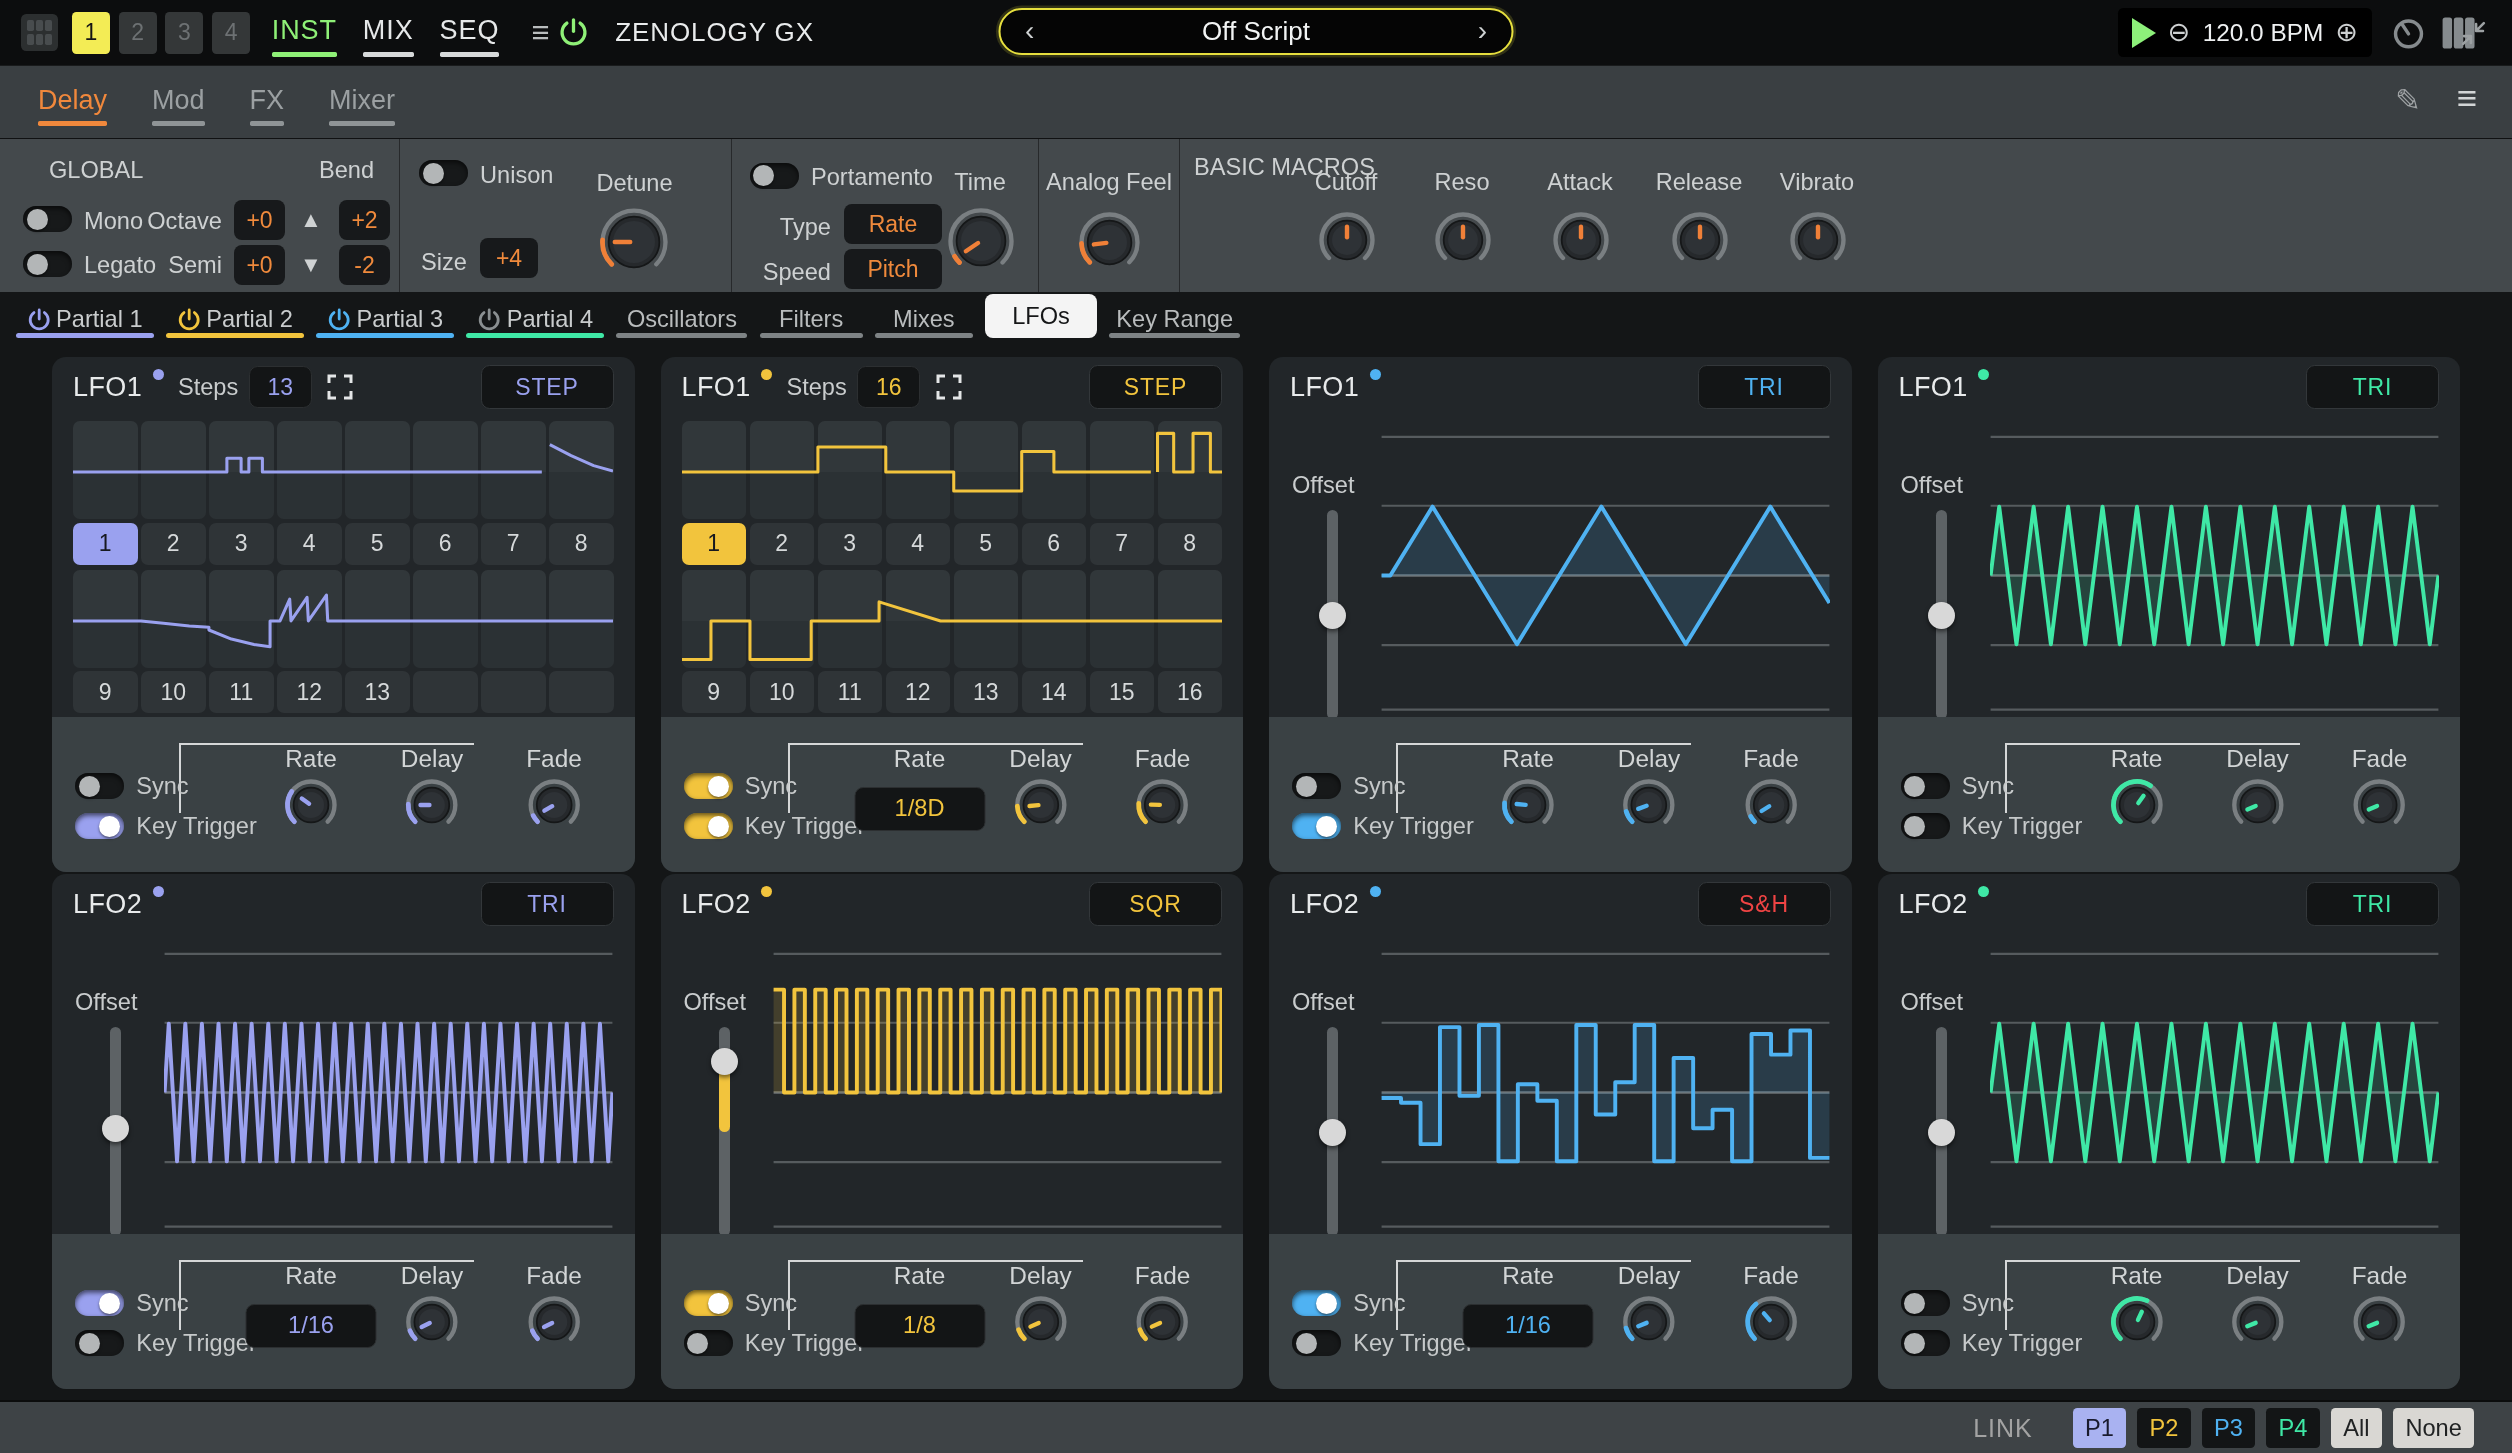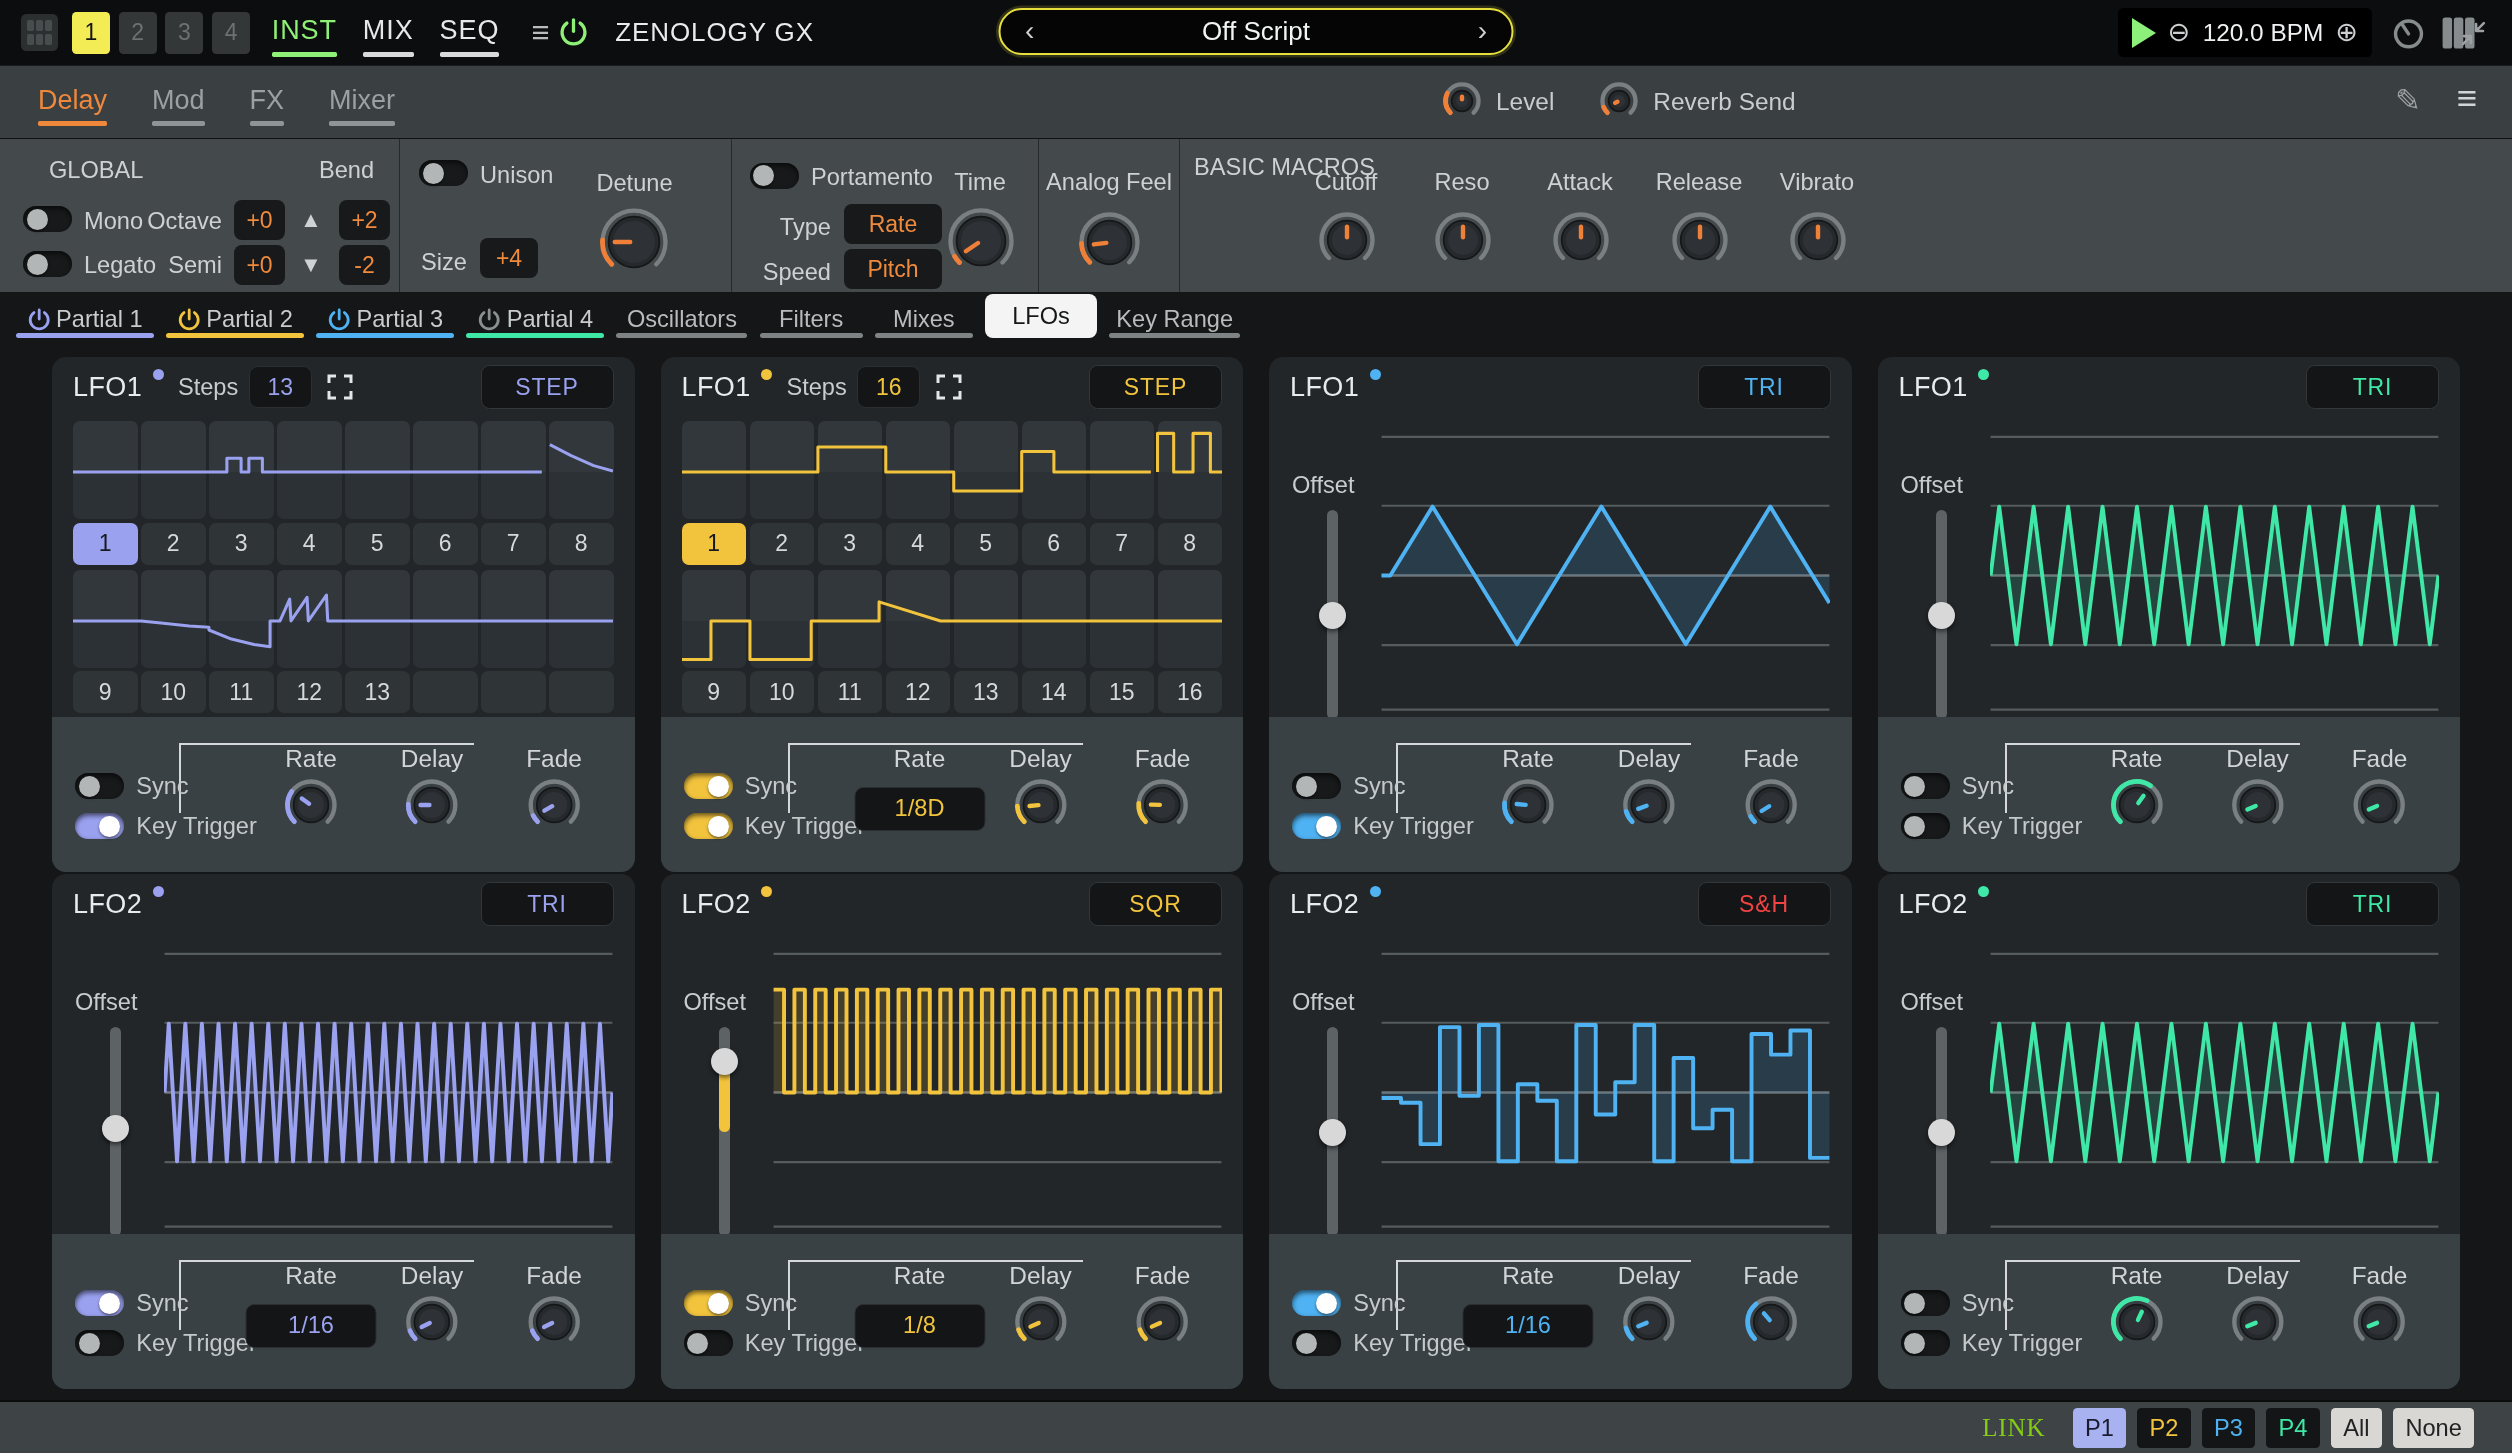--- a/index.html
+++ b/index.html
@@ -77,21 +77,21 @@
   .offtrack{position:absolute;left:58px;top:92px;width:11.3px;height:209px;border-radius:6.1px;background:#5d6265;}
   .offfill{position:absolute;left:58px;width:11.3px;border-radius:6.1px;}
   .offthumb{position:absolute;left:50px;width:27px;height:27px;border-radius:50%;background:#d8d8d8;box-shadow:0 2.6px 4.4px rgba(0,0,0,.5);}
   .bracket{position:absolute;left:127px;top:26px;width:295px;height:70px;border-top:2.6px solid #d5d7d8;border-left:2.6px solid #d5d7d8;}
   .tgrow{position:absolute;display:flex;align-items:center;gap:12.2px;font-size:23.6px;color:#c6c9ca;white-space:nowrap;}
   .ctl{position:absolute;top:28px;transform:translateX(-50%);display:flex;flex-direction:column;align-items:center;gap:5.2px;}
   .clab{font-size:24.4px;color:#d2d5d6;}
   .ratebox{width:131px;height:44px;background:#131516;border:1.7px solid #2c2f31;border-radius:8.7px;font-size:23.6px;display:flex;align-items:center;justify-content:center;margin-top:8.7px;}
   
   .bbar{position:absolute;left:0;right:0;bottom:0;height:54px;background:#3e4346;border-top:2.6px solid #0b0c0c;display:flex;align-items:center;justify-content:flex-end;padding:0 38px;gap:11.3px;}
-  .linklab{font-size:25px;color:#84cc16;margin-right:16px;letter-spacing:0.9px;font-family:Liberation Serif, serif;}
+  .linklab{font-size:25px;color:#a3a3a3;margin-right:29px;letter-spacing:0.9px;}
   .lbtn{height:40px;min-width:51px;padding:0 12.2px;border-radius:4.4px;display:flex;align-items:center;justify-content:center;font-size:23.6px;}
 </style>
 </head>
 <body>
 
 <div id="app">
 
   <div class="topbar">
     <div class="gridicon">
         <span></span>
@@ -169,38 +169,20 @@
         <div class="ul"></div>
       </div>
     <div class="shtab">
         <div>FX</div>
         <div class="ul"></div>
       </div>
     <div class="shtab">
         <div>Mixer</div>
         <div class="ul"></div>
       </div>
-    <div class="sh-right">
-      <div class="kslot" style="position:static"><svg width="40" height="40" viewBox="0 0 46 46">
-            <path d="M 9.6 36.4 A 19 19 0 1 1 36.4 36.4" stroke="#7a7f82" stroke-width="5" fill="none" stroke-linecap="round"></path>
-            <path d="M 9.6 36.4 A 19 19 0 0 1 6.2 14.1" stroke="#f08038" stroke-width="5.5" fill="none" stroke-linecap="round"></path>
-            <circle cx="23" cy="23" r="12" fill="#26292c" stroke="#151718" stroke-width="2"></circle>
-            <circle cx="23" cy="23" r="7" fill="#2e3236"></circle>
-            <line x1="23.0" y1="21.0" x2="23.0" y2="18.0" stroke="#f08038" stroke-width="5" stroke-linecap="round"></line>
-          </svg></div>
-      <div class="sh-label" style="margin-right:31px">Level</div>
-      <div class="kslot" style="position:static"><svg width="40" height="40" viewBox="0 0 46 46">
-            <path d="M 9.6 36.4 A 19 19 0 1 1 36.4 36.4" stroke="#7a7f82" stroke-width="5" fill="none" stroke-linecap="round"></path>
-            <path d="M 9.6 36.4 A 19 19 0 0 1 5.4 30.1" stroke="#f08038" stroke-width="5.5" fill="none" stroke-linecap="round"></path>
-            <circle cx="23" cy="23" r="12" fill="#26292c" stroke="#151718" stroke-width="2"></circle>
-            <circle cx="23" cy="23" r="7" fill="#2e3236"></circle>
-            <line x1="21.2" y1="23.9" x2="18.5" y2="25.2" stroke="#f08038" stroke-width="5" stroke-linecap="round"></line>
-          </svg></div>
-      <div class="sh-label">Reverb Send</div>
-    </div>
     <div class="pencil">✎</div>
     <div class="shmenu">≡</div>
   </div>
 
   <div class="gstrip">
     <div class="gsec" style="width:400px">
       <div class="glab" style="left:49px;top:17.5px">GLOBAL</div>
       <div class="glab" style="left:319px;top:17.5px">Bend</div>
       <div class="toggle" style="position:absolute;left:23px;top:67px">
           <div class="tkn"></div>

